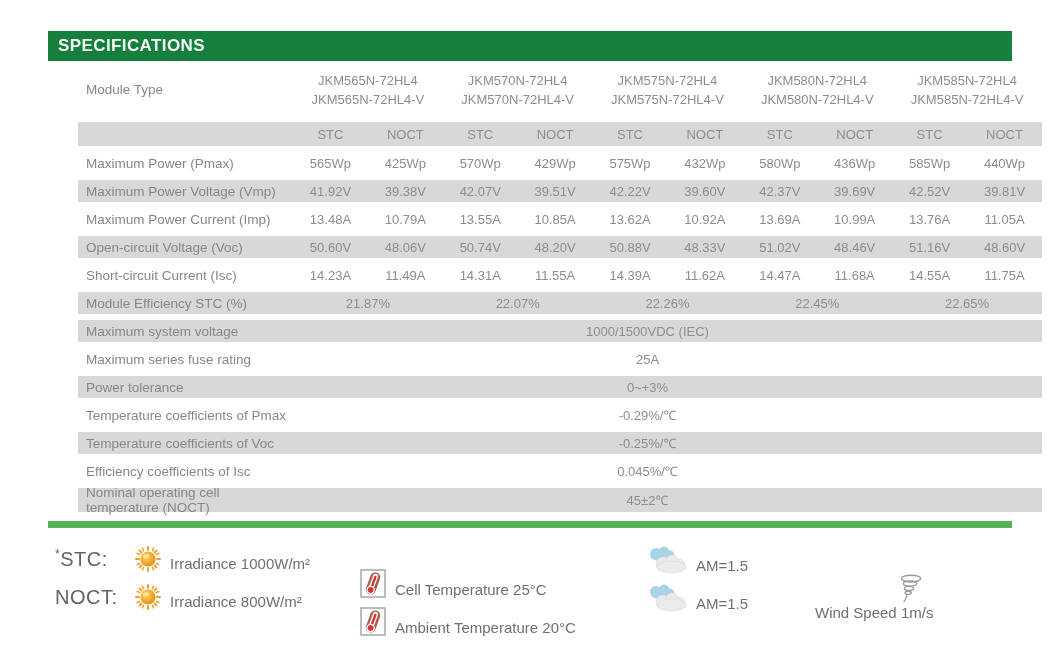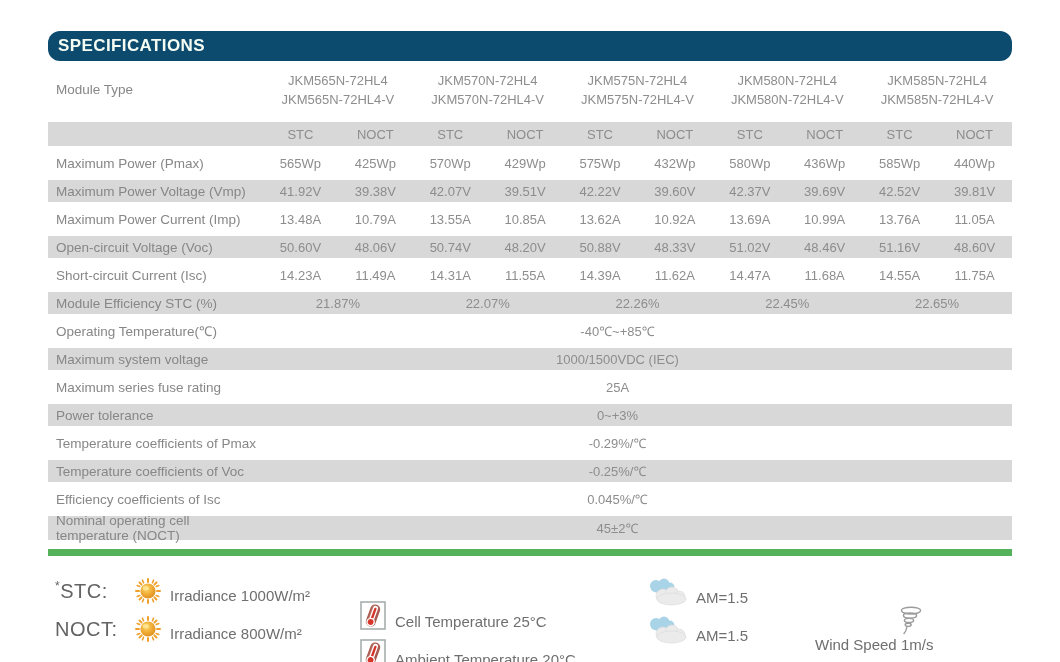--- a/index.html
+++ b/index.html
@@ -5,44 +5,44 @@
   * { box-sizing: border-box; margin: 0; padding: 0; }
   html, body { background: #ffffff; }
   body {
     width: 1060px; height: 662px;
     font-family: "Liberation Sans", sans-serif;
     position: relative; overflow: hidden;
   }
   .sheet { position: absolute; left: 48px; top: 31px; width: 964px; }
 
   .title-bar {
-    background: #0c4a6e; height: 30px; line-height: 30px;
+    background: #15803d; height: 30px; line-height: 30px;
     padding-left: 10px;
-    color: #f4fcf4; font-size: 17px; font-weight: bold; letter-spacing: 0.4px; border-radius: 12px;
+    color: #f4fcf4; font-size: 17px; font-weight: bold; letter-spacing: 0.4px;
   }
 
-  table.spec { width: 964px; border-collapse: collapse; table-layout: fixed; }
+  table.spec { width: 964px; border-collapse: collapse; table-layout: fixed; margin-left: 30px; }
   col.c-label { width: 215px; }
   td {
     font-size: 13px; color: #8d8d8d; text-align: center;
     padding: 0; vertical-align: middle;
   }
   td.lab { text-align: left; padding-left: 8px; font-size: 13.5px; color: #878787; }
   tr.model-row td { height: 58px; line-height: 1.5; }
   tr.band td { height: 30px; font-size: 13px; }
   tr.r td { height: 28px; }
   tr.gray td {
     background: #d8d8d8;
     box-shadow: inset 0 3px 0 #ffffff, inset 0 -3px 0 #ffffff;
   }
   td.span-val { padding-right: 40px; }
 
   .bottom-bar { background: #55b15a; height: 7px; margin-top: 6px; }
 
-  .legend { position: absolute; left: 55px; top: 572px; width: 960px; color: #6f6f6f; }
+  .legend { position: absolute; left: 55px; top: 540px; width: 960px; color: #6f6f6f; }
   .legend-row { display: flex; align-items: center; height: 38px; }
   .legend-term { width: 80px; font-size: 20px; color: #636363; letter-spacing: 0.5px; }
   .legend-term sup { font-size: 12px; }
   .legend-item { display: flex; align-items: flex-end; font-size: 15px; }
   .legend-item .ic { margin-right: 9px; display: inline-flex; }
   .g1 { width: 225px; }
   .g2 { width: 285px; margin-top: 48px; }
   .g3 { width: 170px; }
   .g4 { width: auto; flex-direction: column; }
 </style>
@@ -242,24 +242,20 @@
 
     <tr class="r gray">
       <td class="lab">Module Efficiency STC (%)</td>
       <td colspan="2">21.87%</td>
       <td colspan="2">22.07%</td>
       <td colspan="2">22.26%</td>
       <td colspan="2">22.45%</td>
       <td colspan="2">22.65%</td>
     </tr>
 
-    <tr class="r">
-      <td class="lab">Operating Temperature(℃)</td>
-      <td colspan="10" class="span-val">-40℃~+85℃</td>
-    </tr>
     <tr class="r gray">
       <td class="lab">Maximum system voltage</td>
       <td colspan="10" class="span-val">1000/1500VDC (IEC)</td>
     </tr>
     <tr class="r">
       <td class="lab">Maximum series fuse rating</td>
       <td colspan="10" class="span-val">25A</td>
     </tr>
     <tr class="r gray">
       <td class="lab">Power tolerance</td>

